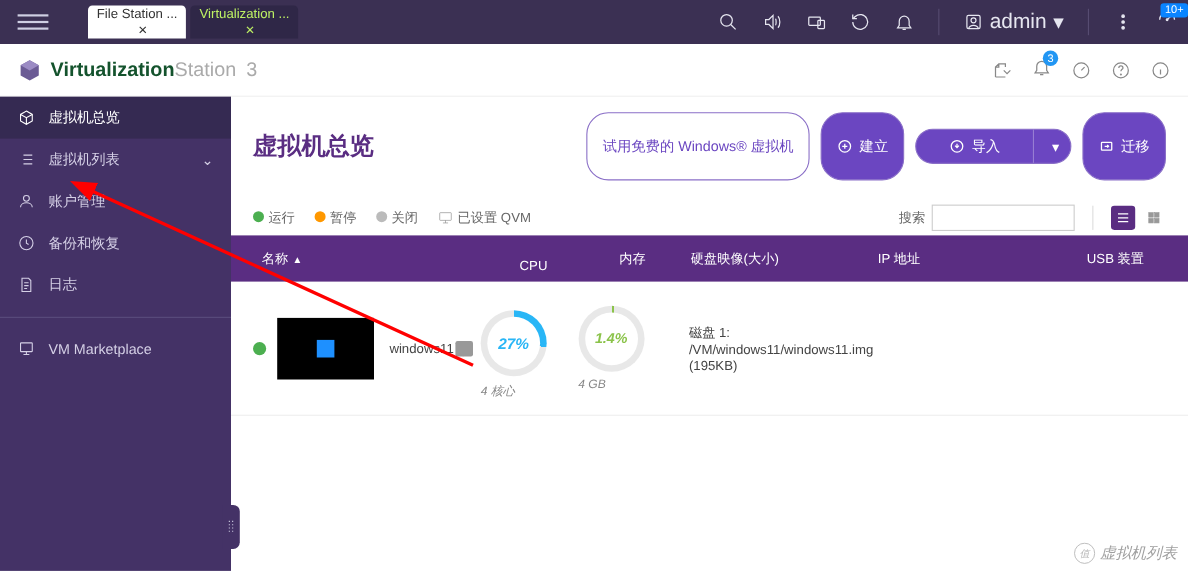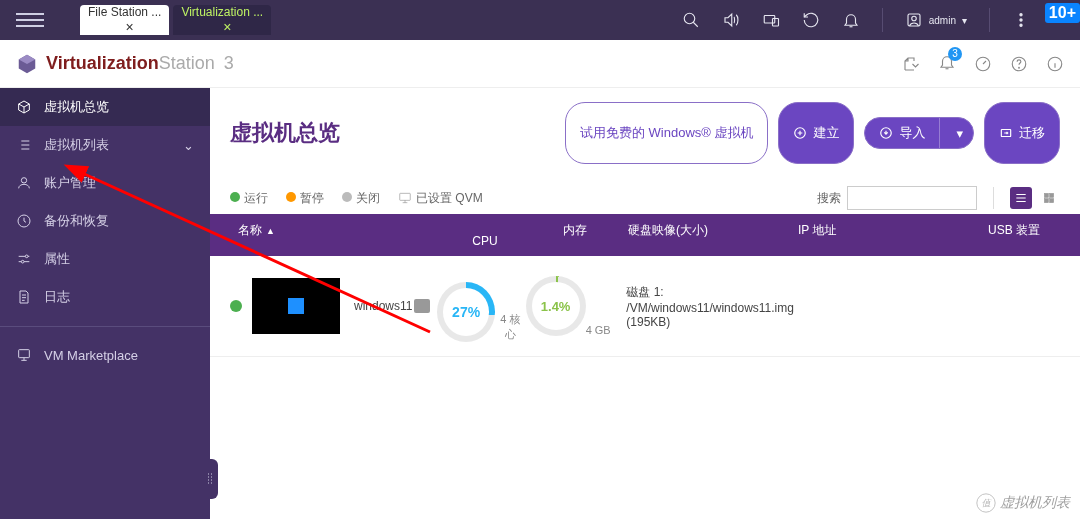--- a/index.html
+++ b/index.html
@@ -9,30 +9,30 @@
     .osbar { height: 40px; background: #3b3053; display: flex; align-items: center; color: #e6e6f0; position: relative; }
     .osbar .ham { width: 60px; display:flex; justify-content:center; align-items:center; height:100%; }
     .osbar .ham div { width: 28px; height: 14px; border-top:2px solid #cfcfe3; border-bottom:2px solid #cfcfe3; position:relative;}
     .osbar .ham div::before{content:'';position:absolute;top:4px;left:0;right:0;height:2px;background:#cfcfe3;}
     .tab { height: 30px; display:flex; align-items:center; padding:0 8px; font-size:12px; border-radius:4px 4px 0 0; margin-right:4px; position:relative;flex-direction:column; }
     .tab.inactive { background:#2f2747; color:#bef264; }
     .tab .ticon { width:16px;height:16px;margin-right:6px;display:inline-flex;align-items:center;justify-content:center;border-radius:2px; }
     .tab .close { margin-left:10px; font-size:14px; }
     .osbar .right { position:absolute; right:10px; display:flex; align-items:center; gap:22px; }
     .osbar .ico { width:18px; height:18px; stroke:#e6e6f0; fill:none; stroke-width:1.5; }
-    .admin { display:flex; align-items:center; gap:6px; font-size:10px; }
+    .admin { display:flex; align-items:center; gap:6px; font-size:19px; }
     .vline { width:1px; height:24px; background:#574c72; }
     .dash { position:relative; }
-    .badge10 { position:absolute; top:-6px; right:-10px; background:#0a84ff; color:#fff; font-size:16px; padding:1px 4px; border-radius:3px;font-weight:bold; }
+    .badge10 { position:absolute; top:-6px; right:-10px; background:#0a84ff; color:#fff; font-size:10px; padding:1px 4px; border-radius:3px; }
     
     
     .appbar { height: 48px; display:flex; align-items:center; padding:0 16px; border-bottom:1px solid #eee; }
     .appbar .logo { width:22px;height:22px;margin-right:8px; }
     .appbar .title { font-size:18px; }
-    .appbar .title .t1 { color:#7f1d1d; font-weight:600; }
+    .appbar .title .t1 { color:#14532d; font-weight:600; }
     .appbar .title .t2 { color:#aaa; }
     .appbar .title .t3 { color:#aaa; margin-left:4px;}
     .appbar .ricons { margin-left:auto; display:flex; gap:18px; align-items:center; }
     .appbar .ricons svg { width:18px;height:18px; stroke:#888; fill:none; stroke-width:1.5; }
     .bell-wrap { position:relative; }
     .bell-badge { position:absolute; top:-6px; right:-6px; background:#2196f3; color:#fff; font-size:10px; width:14px;height:14px;border-radius:50%;display:flex;align-items:center;justify-content:center; }
     
     
     .main { display:flex; height: calc(519px - 40px - 48px); }
     
@@ -47,36 +47,36 @@
     
     
     .content { flex:1; background:#fff; display:flex; flex-direction:column; overflow:hidden;}
     .page-head { display:flex; align-items:center; padding:14px 20px; gap:10px; }
     .page-head h1 { font-size:22px; color:#5a2d82; font-weight:600; }
     .btn { display:flex; align-items:center; gap:6px; border:1px solid #8a6fc7; color:#6b46c1; background:#fff; padding:21px 14px; border-radius:20px; font-size:13px; cursor:pointer; }
     .btn.solid { background:#6b46c1; color:#fff; }
     .btn.solid svg{ stroke:#fff; }
     .btn svg { width:14px;height:14px; stroke:#6b46c1; fill:none; stroke-width:2; }
     .btn.split { padding:0; }
-    .btn.split .main-b { padding:6px 14px; border-right:1px solid rgba(255,255,255,.3); display:flex;align-items:center;gap:6px;}
+    .btn.split .main-b { padding:6px 30px; border-right:1px solid rgba(255,255,255,.3); display:flex;align-items:center;gap:6px;}
     .btn.split .drop-b { padding:6px 10px; }
     
     .status-row { display:flex; align-items:center; padding:8px 20px 4px; gap:18px; font-size:12px; color:#666; }
     .dot { width:10px;height:10px;border-radius:50%;display:inline-block;margin-right:4px; }
     .search-wrap { margin-left:auto; display:flex; align-items:center; gap:6px; }
     .search-wrap input { border:1px solid #ccc; padding:4px 6px; font-size:12px; width:130px; }
     .vpipe { width:1px;height:22px;background:#ddd;margin-left:10px; }
     .view-toggle { display:flex; gap:6px; margin-left:10px; }
     .vbtn { width:22px;height:22px;display:flex;align-items:center;justify-content:center;border-radius:3px; }
     .vbtn.active { background:#5a2d82; }
     .vbtn.active svg{ stroke:#fff;fill:#fff;}
     .vbtn svg{width:14px;height:14px;stroke:#999;fill:#999;}
     
     
-    .thead { display:flex; background:#5a2d82; color:#fff; font-size:12px; padding:8px 20px; }
+    .thead { display:flex; background:#5a2d82; color:#fff; font-size:12px; padding:8px 20px; align-items:center;}
     .th { padding:0 8px; }
     .col-name{width:210px;} .col-cpu{width:90px;text-align:center;margin-top:12px;} .col-mem{width:90px;text-align:center;}
     .col-disk{flex:1;} .col-ip{width:190px;} .col-usb{width:80px;}
     .sortic{font-size:9px;margin-left:4px;}
     
     .trow { display:flex; align-items:center; padding:14px 20px; border-bottom:1px solid #eee; font-size:12px; color:#444; }
     .vm-status-dot{width:12px;height:12px;border-radius:50%;background:#4caf50;margin-right:10px;}
     .vm-thumb{width:88px;height:56px;background:#000;display:flex;align-items:center;justify-content:center;margin-right:14px;position:relative;}
     .vm-thumb .win{width:16px;height:16px;background:#1e90ff;}
     .vm-name{display:flex;align-items:center;gap:2px;}
@@ -84,21 +84,21 @@
     .chat-ico::after{content:'';position:absolute;bottom:-3px;left:4px;border:3px solid transparent;border-top-color:#999;}
     
     .ring { width:60px;height:60px;border-radius:50%;display:flex;align-items:center;justify-content:center;position:relative;}
     .ring-cpu { background:conic-gradient(#29b6f6 0 97deg,#e8e8e8 97deg 360deg); }
     .ring-mem { background:conic-gradient(#8bc34a 0 5deg,#e8e8e8 5deg 360deg); }
     .ring::before{content:'';position:absolute;inset:6px;background:#fff;border-radius:50%;}
     .ring span{position:relative;font-weight:600;}
     .ring-cpu span{color:#29b6f6;font-size:14px;}
     .ring-mem span{color:#8bc34a;font-size:13px;}
     .metric-lbl{text-align:center;font-size:11px;color:#888;margin-top:6px;}
-    .metric-col{display:flex;flex-direction:row;align-items:flex-end;}
+    .metric-col{display:flex;flex-direction:column;align-items:flex-start;font-style:italic;}
     
     
     .arrow-annot { position:absolute; pointer-events:none; z-index:99; }
     
     
     .wm { position:absolute; right:10px; bottom:6px; font-size:14px; color:#777; opacity:.7; display:flex;align-items:center;gap:4px;font-style:italic;}
   </style>
 </head>
 <body>
 
@@ -224,28 +224,20 @@
           <path d="M4 20c0-4 4-6 8-6s8 2 8 6"></path>
         </svg>
       <span>账户管理</span>
     </div>
     <div class="side-item">
       <svg viewBox="0 0 24 24">
           <circle cx="12" cy="12" r="9"></circle>
           <path d="M12 7v5l3 2"></path>
         </svg>
       <span>备份和恢复</span>
-    </div>
-    <div class="side-item">
-      <svg viewBox="0 0 24 24">
-          <path d="M4 8h10m4 0h2M4 16h4m4 0h8"></path>
-          <circle cx="16" cy="8" r="2"></circle>
-          <circle cx="10" cy="16" r="2"></circle>
-        </svg>
-      <span>属性</span>
     </div>
     <div class="side-item">
       <svg viewBox="0 0 24 24">
           <path d="M6 3h9l3 3v15H6z"></path>
           <path d="M9 9h6M9 13h6M9 17h4"></path>
         </svg>
       <span>日志</span>
     </div>
     <div class="side-sep"></div>
     <div class="side-item">

